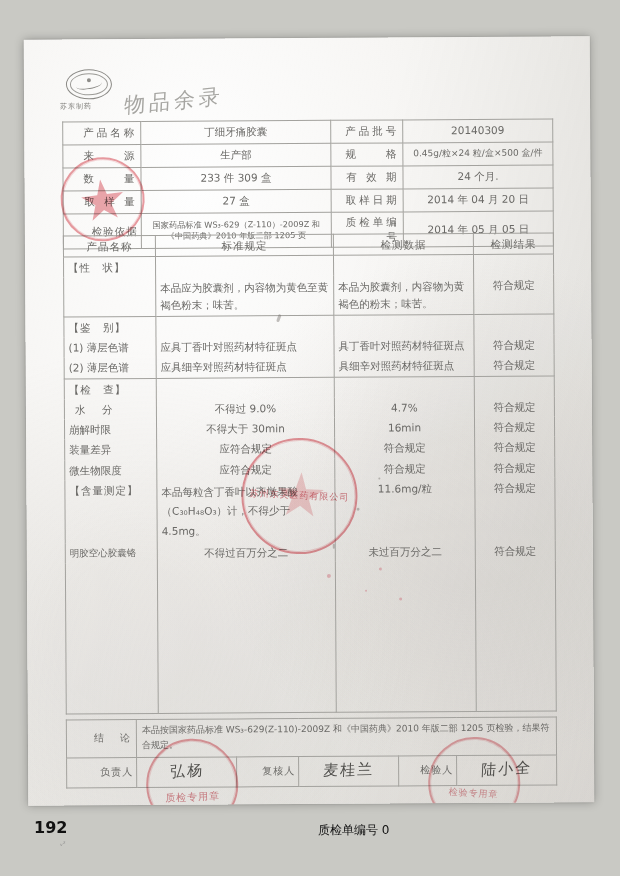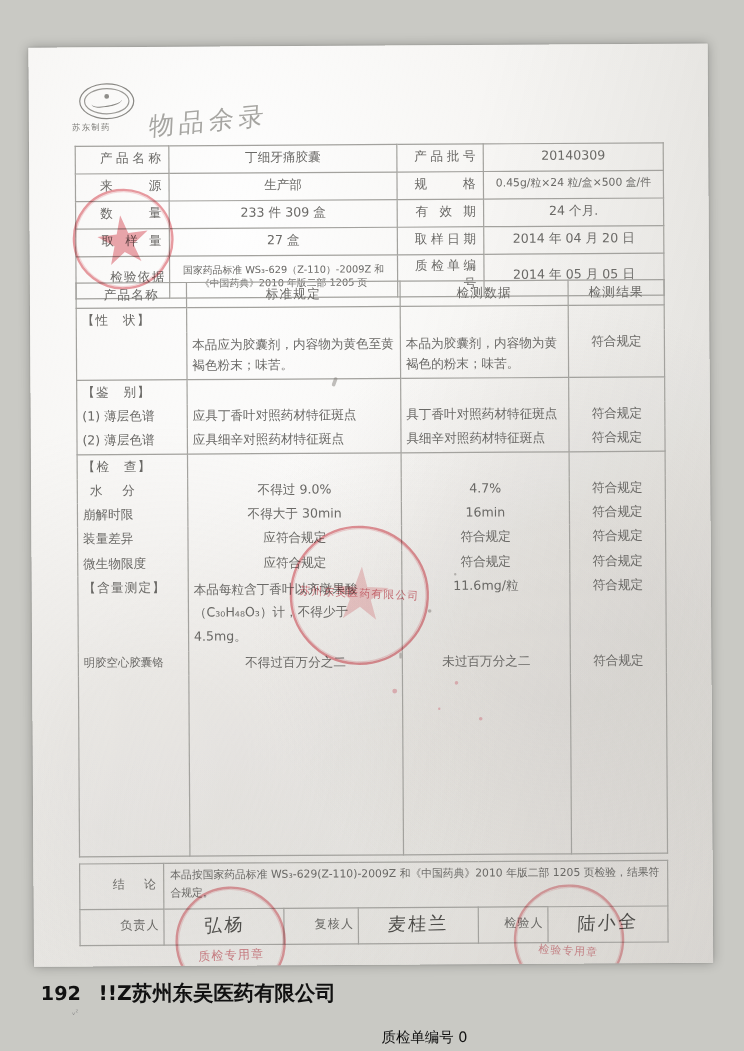--- a/index.html
+++ b/index.html
@@ -115,21 +115,21 @@
   .speck{ position:absolute; background:rgba(120,115,110,.45); border-radius:50%; }
   .pinkdot{ position:absolute; background:rgba(205,120,130,.5); border-radius:50%; }
 
   
   #footer{
     position:absolute; left:0; right:0; top:812px; height:40px;
     color:#111; font-family:"DejaVu Sans", sans-serif;
   }
   #footer .pg{ position:absolute; left:34px; top:6px; font-size:16px; font-weight:bold; }
   #footer .co{ position:absolute; left:82px; top:4px; font-size:17px; font-weight:bold; letter-spacing:0px;}
-  #footer .qc{ position:absolute; left:318px; top:10px; font-size:12px;margin-top:34px; }
+  #footer .qc{ position:absolute; left:318px; top:10px; font-size:12px; }
   #footer .tiny{ position:absolute; left:60px; top:28px; font-size:7px; color:#8d8d8d;text-align:right;}
 </style>
 </head>
 <body>
 
 <div id="sheet">
   <div id="faded">
 
     <div id="logo">
       <div class="oval"></div>
@@ -333,19 +333,18 @@
     <div class="pinkdot" style="left:352px;top:530px;width:3px;height:3px"></div>
     <div class="pinkdot" style="left:300px;top:536px;width:4px;height:4px"></div>
     <div class="pinkdot" style="left:372px;top:560px;width:3px;height:3px"></div>
     <div class="pinkdot" style="left:338px;top:552px;width:2px;height:2px"></div>
     <div class="speck" style="left:252px;top:276px;width:3px;height:8px;border-radius:2px;transform:rotate(20deg)"></div>
   </div>
 </div>
 
 <div id="footer">
   <span class="pg">192</span>
-  <span class="co">!!Z苏州东吴医药有限公司</span>
   <span class="qc">
     <span>质检单编号</span>
     <span>0</span>
   </span>
   <span class="tiny">ᵥᶻ</span>
 </div>
 
 </body></html>

